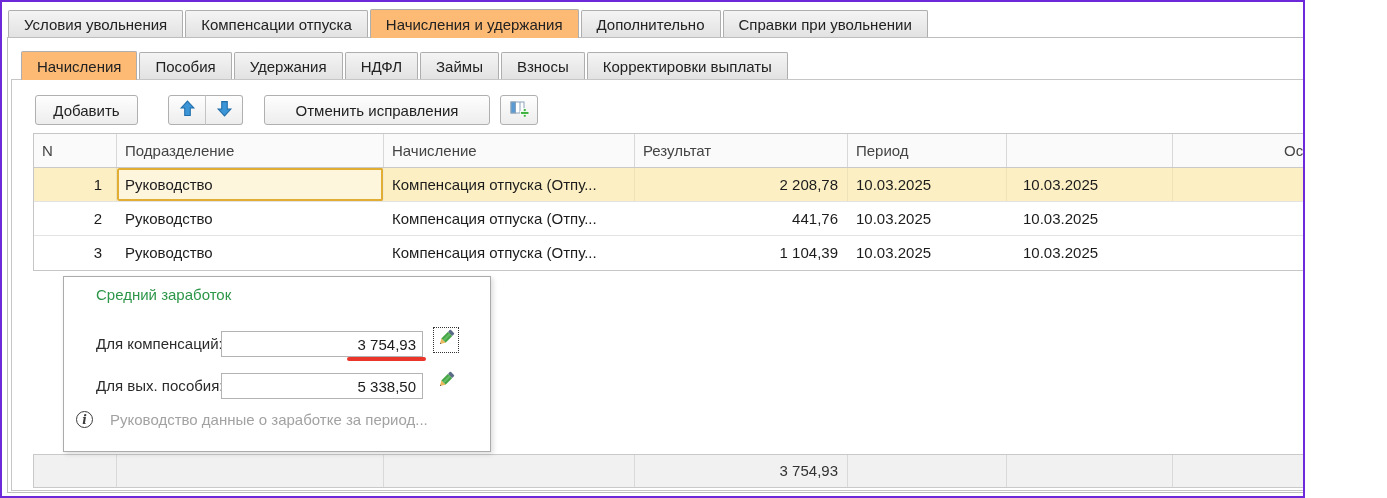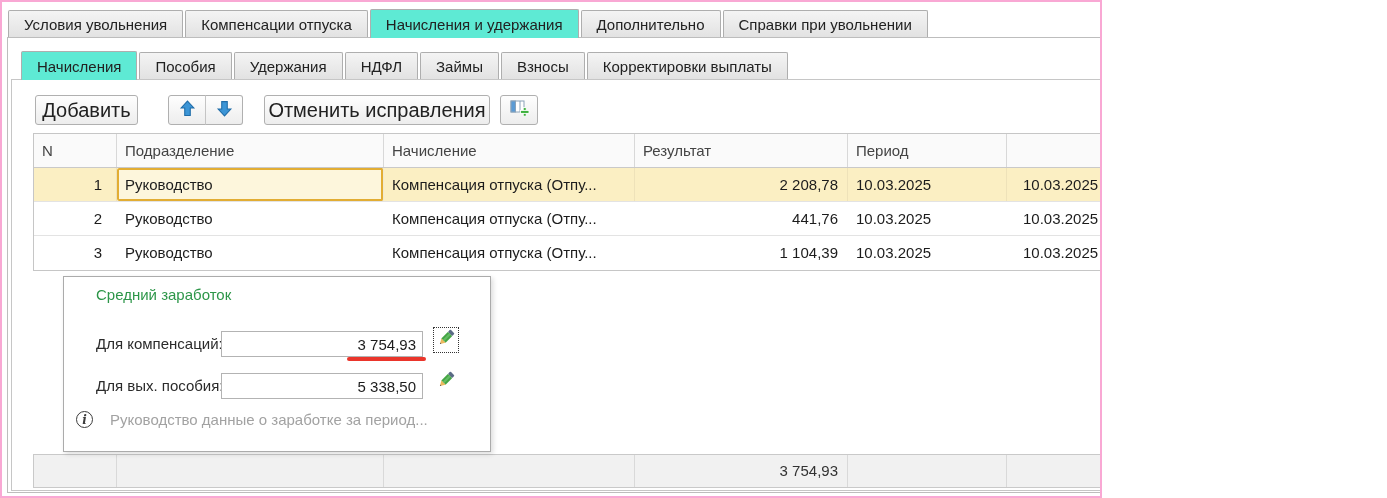--- a/index.html
+++ b/index.html
@@ -1,35 +1,35 @@
 <!DOCTYPE html>
 <html><head>
 <meta charset="utf-8">
 <style>
   html,body{margin:0;padding:0;background:#fff;}
   body{font-family:"Liberation Sans", sans-serif;}
-  .screen{position:relative;width:1102px;height:498px;background:#fff;border:2px solid #f9a8d4;box-sizing:border-box;overflow:hidden;}
+  .screen{position:relative;width:1305px;height:498px;background:#fff;border:2px solid #6d28d9;box-sizing:border-box;overflow:hidden;}
 
   
   .panel{position:absolute;border:1px solid #bdbdbd;background:#fff;box-sizing:border-box;z-index:1;}
   .panel1{left:5px;top:35px;width:1374px;height:456px;}
   .panel2{left:9px;top:77px;width:1367px;height:412px;border-color:#c6c6c6;}
 
   
   .tabs{position:absolute;display:flex;align-items:flex-end;z-index:4;}
   .tabs1{left:6px;top:7px;height:28px;}
   .tabs2{left:19px;top:49px;height:28px;align-items:flex-end;}
   .tab{height:27px;line-height:27px;padding:0 15px;margin-right:2px;font-size:15px;color:#222;
        background:linear-gradient(#f4f4f4,#e2e2e2);border:1px solid #aeaeae;border-bottom:none;
        border-radius:2px 2px 0 0;box-sizing:border-box;white-space:nowrap;cursor:default;}
-  .tab.active{background:#5eead4;height:29px;line-height:29px;margin-bottom:-1px;position:relative;z-index:5;}
+  .tab.active{background:#fdba74;height:29px;line-height:29px;margin-bottom:-1px;position:relative;z-index:5;}
 
   
   .btn{position:absolute;top:93px;height:30px;box-sizing:border-box;border:1px solid #b0b0b0;border-radius:3px;
-       background:linear-gradient(#fefefe,#ededed);font-size:20px;color:#222;display:flex;align-items:center;
+       background:linear-gradient(#fefefe,#ededed);font-size:15px;color:#222;display:flex;align-items:center;
        justify-content:center;z-index:2;cursor:default;}
   .btn-add{left:33px;width:103px;}
   .btn-up{left:166px;width:38px;border-radius:3px 0 0 3px;}
   .btn-down{left:203px;width:38px;border-radius:0 3px 3px 0;border-left:1px solid #c4c4c4;}
   .btn-undo{left:262px;width:226px;}
   .btn-addcol{left:498px;width:38px;}
   .btn-more{left:1348px;width:69px;gap:7px;margin-top:44px;}
   .tri-down{width:0;height:0;border-left:4px solid transparent;border-right:4px solid transparent;border-top:5px solid #4a4a4a;margin-top:2px;}
 
   

